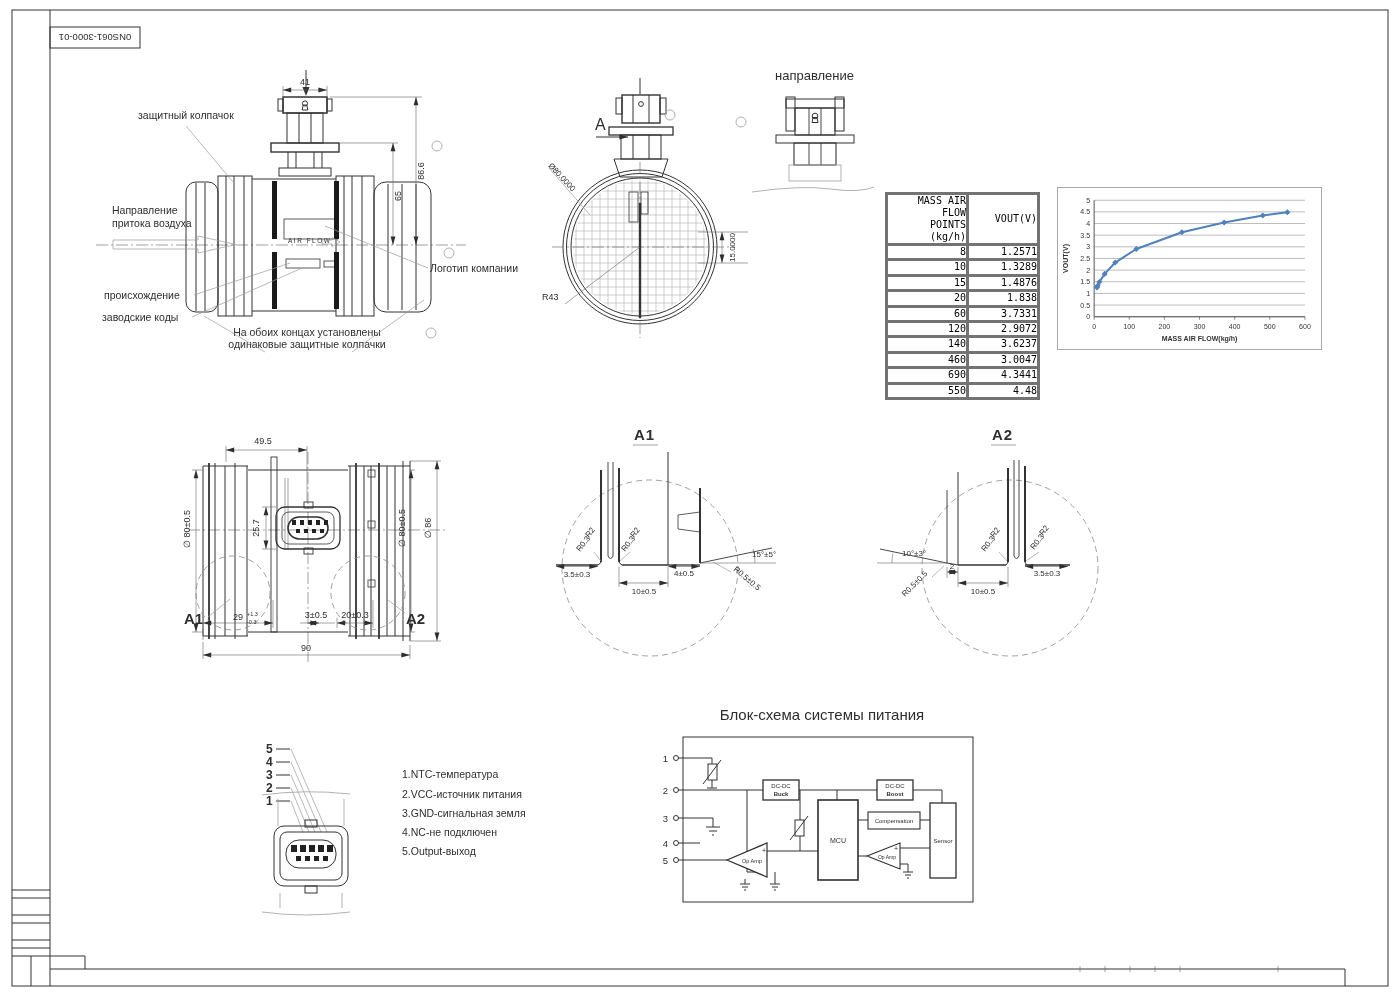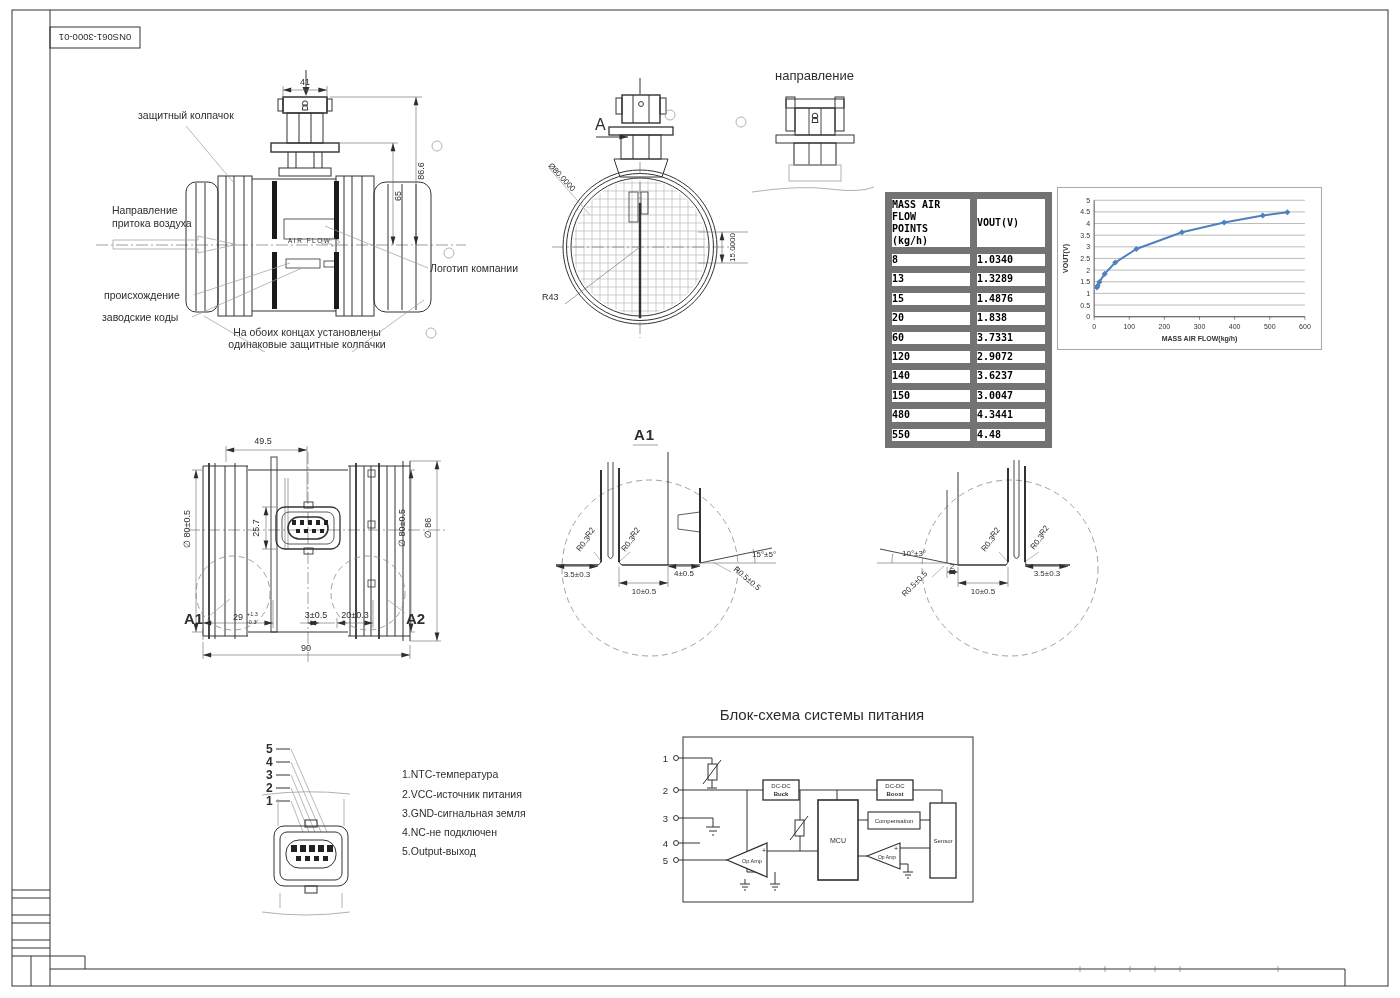--- a/index.html
+++ b/index.html
@@ -14,21 +14,21 @@
   .dash{stroke:#8a8a8a;fill:none;stroke-width:.8;stroke-dasharray:6 4}
   .dim{font-size:9px}
   .dimS{font-size:8px}
   .lbl{font-size:10.5px;fill:#3d3d3d}
   .big{font-size:16px}
   .pin{font-size:12px;font-weight:600}
   .blk{stroke:#2f2f2f;fill:#fff}
   .bt{font-size:6px;fill:#222}
   .table-wrap{position:absolute;left:885px;top:192px}
   table.flow{border-collapse:collapse;border:1.5px solid #2e2e2e;font-family:"DejaVu Sans Mono",monospace;background:#fff}
-  table.flow th,table.flow td{border:7px solid #737373;text-align:left;padding:0;font-weight:bold}
+  table.flow th,table.flow td{border:3px solid #737373;text-align:right;padding:0;font-weight:normal}
   table.flow th{font-size:10px;line-height:12px;height:28px;width:78px}
   table.flow th.c2{width:68px}
   table.flow td{font-size:10px;height:12.4px;line-height:12.4px}
   .chart-box{position:absolute;left:1057px;top:187px;width:263px;height:161px;border:1px solid #a8a8a8;background:#fff}
 </style>
 </head>
 <body>
 
 <div class="page">
 <svg id="main" width="1400" height="998" viewBox="0 0 1400 998">
@@ -554,24 +554,24 @@
         <th>
               <div>MASS AIR FLOW</div>
               <div>POINTS (kg/h)</div>
             </th>
         <th class="c2">VOUT(V)</th>
       </tr>
     </thead>
     <tbody>
       <tr>
             <td>8</td>
-            <td>1.0340</td>
-          </tr>
-      <tr>
-            <td>13</td>
+            <td>1.2571</td>
+          </tr>
+      <tr>
+            <td>10</td>
             <td>1.3289</td>
           </tr>
       <tr>
             <td>15</td>
             <td>1.4876</td>
           </tr>
       <tr>
             <td>20</td>
             <td>1.838</td>
           </tr>
@@ -581,25 +581,25 @@
           </tr>
       <tr>
             <td>120</td>
             <td>2.9072</td>
           </tr>
       <tr>
             <td>140</td>
             <td>3.6237</td>
           </tr>
       <tr>
-            <td>150</td>
+            <td>460</td>
             <td>3.0047</td>
           </tr>
       <tr>
-            <td>480</td>
+            <td>690</td>
             <td>4.3441</td>
           </tr>
       <tr>
             <td>550</td>
             <td>4.48</td>
           </tr>
     </tbody>
   </table>
 </div>
 

